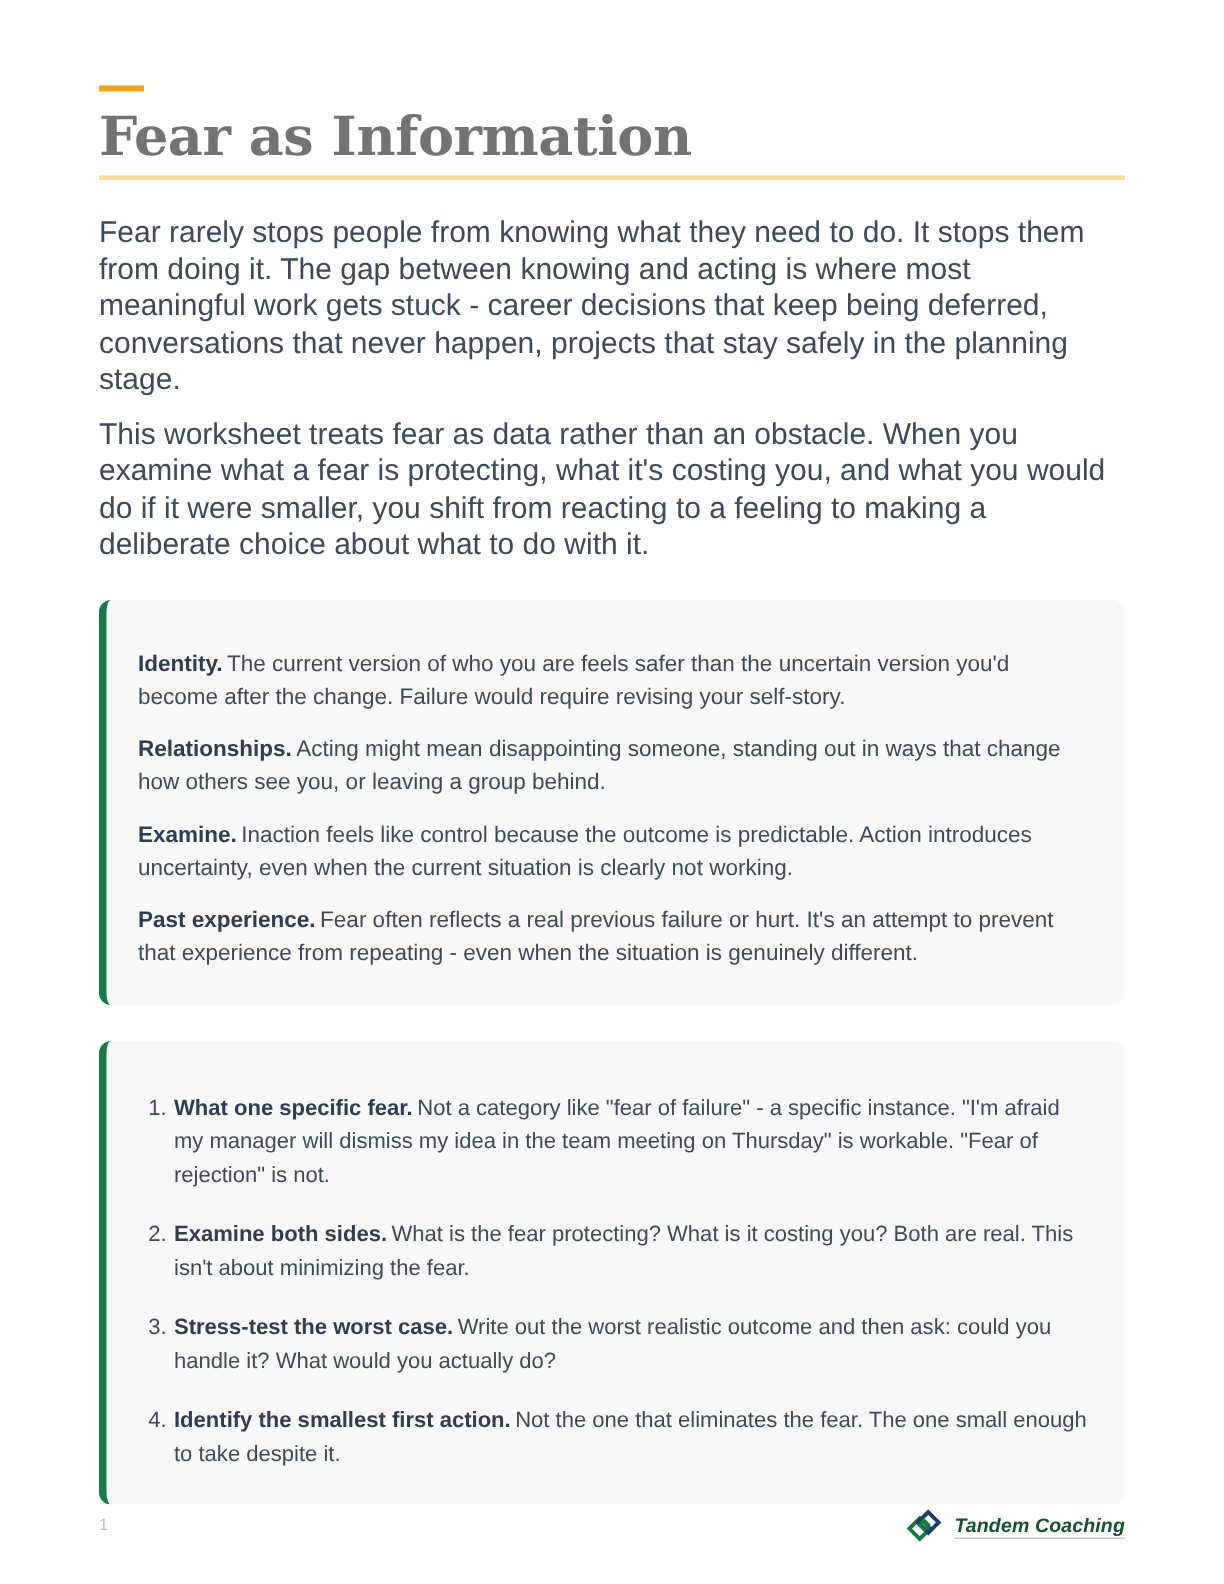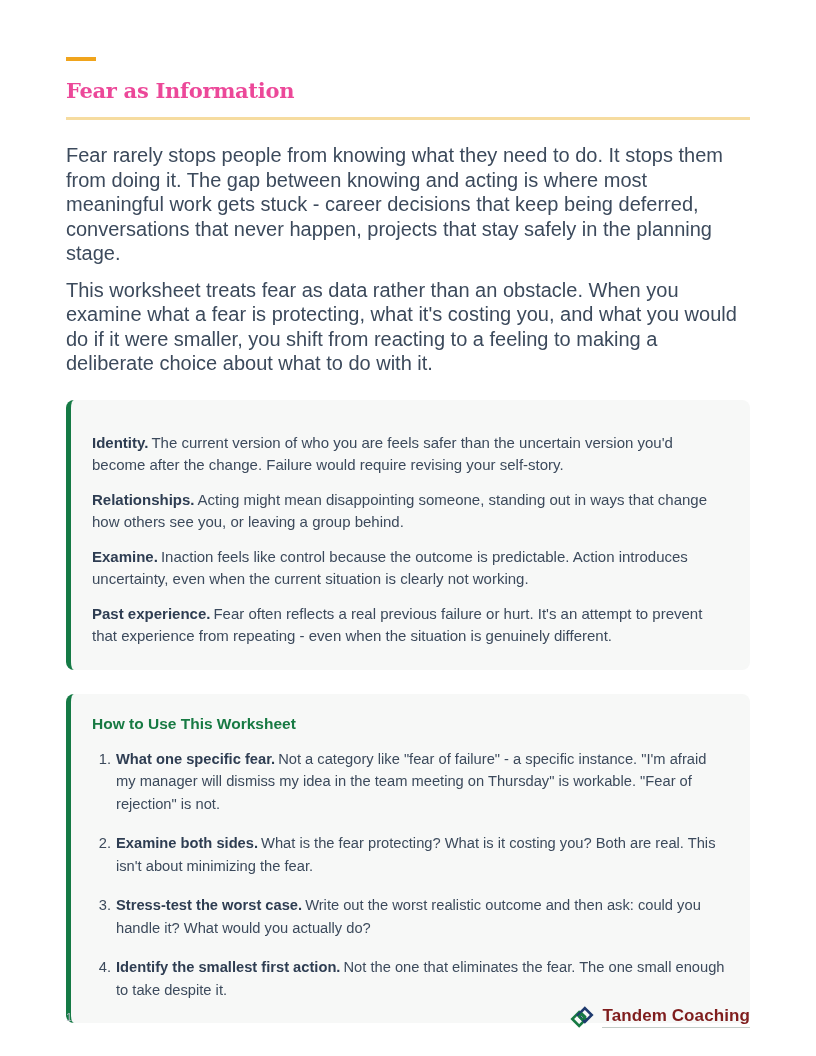--- a/index.html
+++ b/index.html
@@ -17,24 +17,24 @@
 
   .accent-bar {
     margin-top:57px;
     width:30px; height:4px;
     background:#F0A41C;
   }
   h1.page-title {
     margin-top:13px;
     font-family:"DejaVu Serif", serif;
     font-weight:700;
-    font-size:21px;
+    font-size:36px;
     line-height:34px;
     letter-spacing:-0.3px;
-    color:#ec4899;
+    color:#737373;
   }
   .title-rule {
     margin-top:9px;
     height:3px;
     background:#F6DCA0;
   }
 
   p.intro {
     margin-top:23px;
     font-size:20px;
@@ -91,26 +91,27 @@
     font-size:11px;
     color:#B6BCC4;
   }
   .brand {
     display:flex;
     align-items:center;
     gap:7px;
   }
   .brand svg { display:block; }
   .brand-text {
-    font-size:17px;
+    font-size:13px;
     font-weight:700;
-    color:#7f1d1d;
+    color:#14532d;
     border-bottom:1px solid #C3CCC8;
     padding-bottom:1px;
     letter-spacing:0.1px;
+    font-style:italic;
   }
 </style>
 </head>
 <body>
 
 <div class="page">
   <div class="content">
 
     <div class="accent-bar"></div>
     <h1 class="page-title">Fear as Information</h1>
@@ -120,21 +121,20 @@
     <p class="intro">This worksheet treats fear as data rather than an obstacle. When you examine what a fear is protecting, what it's costing you, and what you would do if it were smaller, you shift from reacting to a feeling to making a deliberate choice about what to do with it.</p>
 
     <section class="card">
       <p class="item"><strong>Identity.</strong><span>The current version of who you are feels safer than the uncertain version you'd become after the change. Failure would require revising your self-story.</span></p>
       <p class="item"><strong>Relationships.</strong><span>Acting might mean disappointing someone, standing out in ways that change how others see you, or leaving a group behind.</span></p>
       <p class="item"><strong>Examine.</strong><span>Inaction feels like control because the outcome is predictable. Action introduces uncertainty, even when the current situation is clearly not working.</span></p>
       <p class="item"><strong>Past experience.</strong><span>Fear often reflects a real previous failure or hurt. It's an attempt to prevent that experience from repeating - even when the situation is genuinely different.</span></p>
     </section>
 
     <section class="card">
-      <h2>How to Use This Worksheet</h2>
       <div class="olist">
         <div class="oitem">
           <span class="num">1.</span>
           <p><strong>What one specific fear.</strong><span>Not a category like "fear of failure" - a specific instance. "I'm afraid my manager will dismiss my idea in the team meeting on Thursday" is workable. "Fear of rejection" is not.</span></p>
         </div>
         <div class="oitem">
           <span class="num">2.</span>
           <p><strong>Examine both sides.</strong><span>What is the fear protecting? What is it costing you? Both are real. This isn't about minimizing the fear.</span></p>
         </div>
         <div class="oitem">

